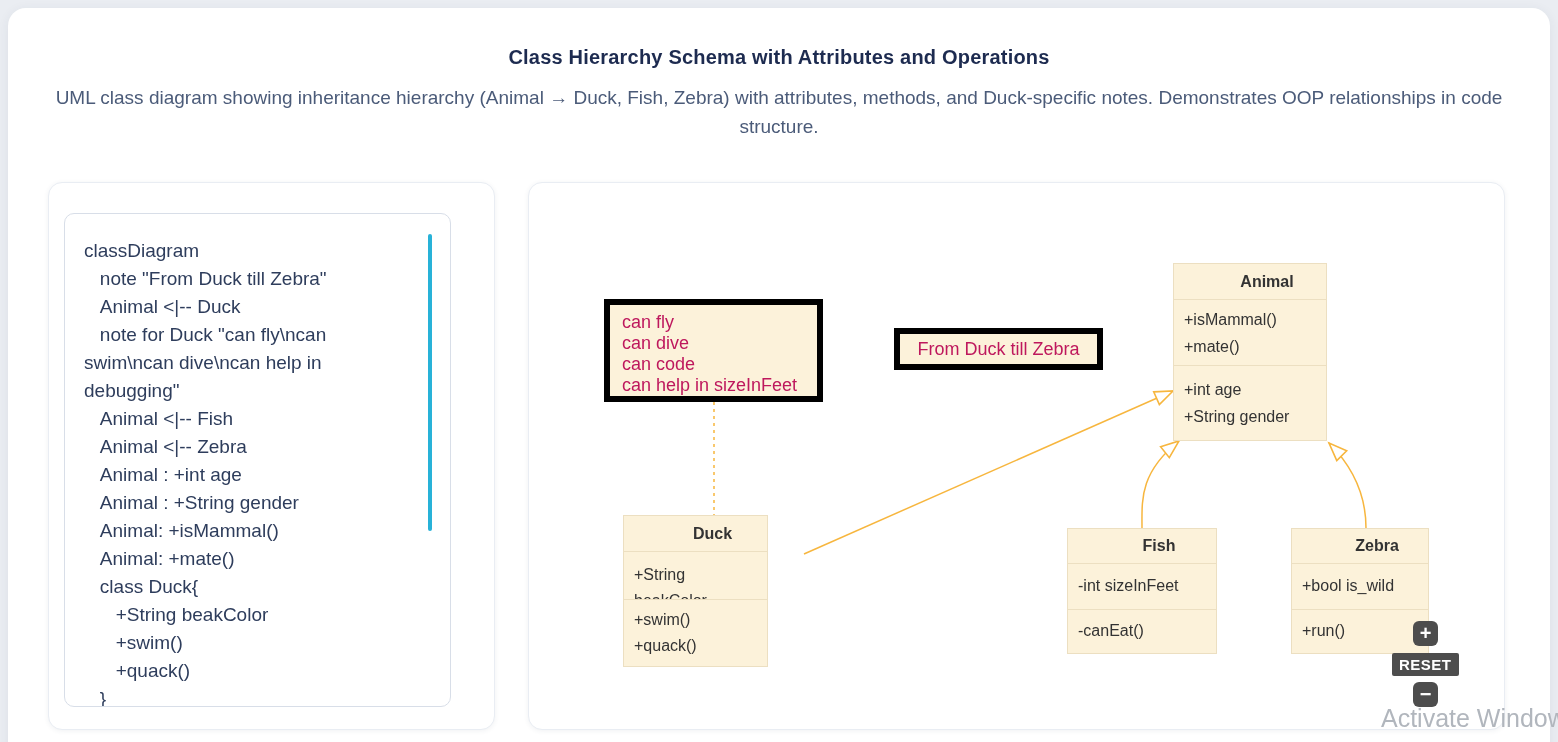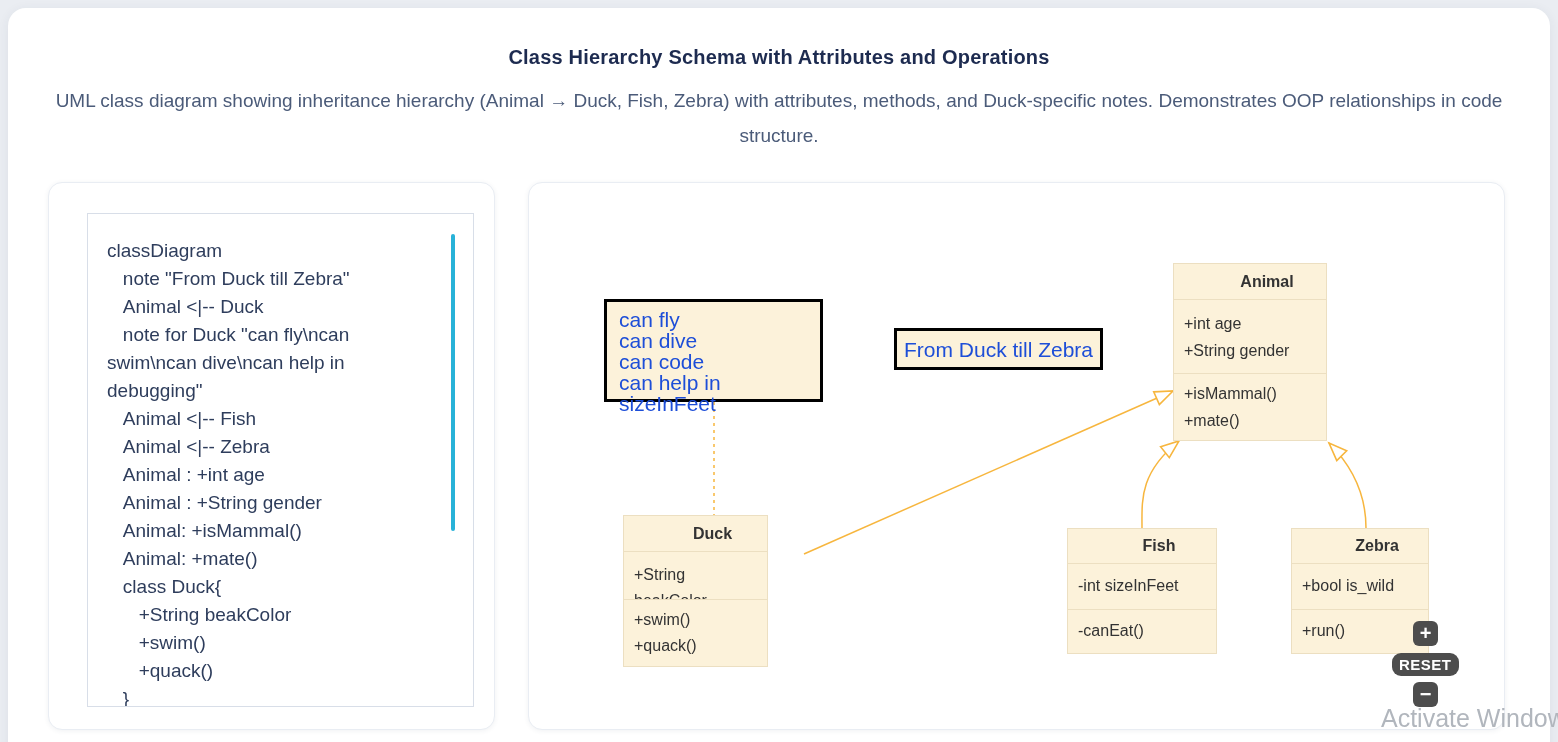--- a/index.html
+++ b/index.html
@@ -14,73 +14,73 @@
     width: 1542px; height: 758px;
     background: #ffffff; border-radius: 18px;
     box-shadow: 0 2px 12px rgba(40,50,80,.07);
   }
   .header { padding-top: 38px; }
   .page-title {
     text-align: center; font-size: 20px; font-weight: bold;
     color: #1d2b50; letter-spacing: .2px; margin-bottom: 14px;
   }
   .page-subtitle {
-    text-align: center; font-size: 19px; line-height: 35px;
+    text-align: center; font-size: 19px; line-height: 29px;
     color: #4b5b79; max-width: 1448px; margin: 0 auto;
   }
   .content {
     position: absolute; left: 40px; top: 174px;
     display: flex; gap: 33px;
   }
   .panel-card {
     background: #fff; border: 1px solid #e9edf3; border-radius: 14px;
     box-shadow: 0 1px 5px rgba(40,50,80,.07); position: relative;
   }
   .code-card { width: 447px; height: 548px; }
   .code-box {
-    position: absolute; left: 38px; top: 30px; width: 387px; height: 494px;
-    border: 1px solid #d8dee8; border-radius: 0; overflow: hidden;
+    position: absolute; left: 15px; top: 30px; width: 387px; height: 494px;
+    border: 1px solid #d8dee8; border-radius: 10px; overflow: hidden;
     background: #fff;
   }
   .code-text {
     margin: 0; padding: 23px 0 0 19px; width: 300px;
     font-family: "Liberation Sans", sans-serif;
     font-size: 19px; line-height: 28px; color: #2e3d5c;
     white-space: pre-wrap; word-wrap: break-word;
   }
   .scroll-thumb {
     position: absolute; right: 18px; top: 20px; width: 4px; height: 297px;
     background: #28b2d8; border-radius: 2px;
   }
   .diagram-card { width: 977px; height: 548px; }
   .edges { position: absolute; left: 0; top: 0; pointer-events: none; }
   .uml-note {
-    position: absolute; background: #fcf2da; border: 3px solid #000000;
-    color: #1d4ed8; font-size: 21px; line-height: 21px; padding: 7px 12px;
+    position: absolute; background: #fcf2da; border: 6px solid #000000;
+    color: #be185d; font-size: 18px; line-height: 21px; padding: 7px 12px;
   }
   .uml-note.centered { display: flex; align-items: center; justify-content: center; padding: 0; }
   .uml-class {
     position: absolute; background: #fcf2da; border: 1px solid #ecdfc1;
     color: #333; font-size: 16px;
   }
   .uml-title {
     height: 36px; line-height: 35px; text-align: center;
     font-weight: bold; border-bottom: 1px solid #ecdfc1; padding-left: 34px;
   }
   .uml-sec { border-bottom: 1px solid #ecdfc1; padding: 9px 10px; line-height: 26px; overflow: hidden; }
   .uml-sec:last-child { border-bottom: none; }
   .zoom-btn {
     position: absolute; width: 25px; height: 25px; background: #4d4d4d;
     border: none; border-radius: 6px; color: #fff; font-size: 20px; font-weight: bold;
     display: flex; align-items: center; justify-content: center; cursor: pointer;
     font-family: "Liberation Sans", sans-serif;
   }
   .reset-btn {
     position: absolute; height: 23px; background: #4d4d4d;
-    border: none; border-radius: 9px; color: #fff; font-size: 15px; font-weight: bold;
+    border: none; border-radius: 2px; color: #fff; font-size: 15px; font-weight: bold;
     letter-spacing: .5px; padding: 0 7px; display: flex; align-items: center; cursor: pointer;
     font-family: "Liberation Sans", sans-serif;
   }
   .watermark {
     position: absolute; left: 1381px; top: 704px;
     font-size: 25px; color: #b1b6bd; white-space: nowrap;
   }
 </style>
 </head>
 <body>
@@ -134,27 +134,27 @@
         <div>can code</div>
         <div>can help in sizeInFeet</div>
       </div>
 
       <div class="uml-note centered" style="left:365px; top:145px; width:209px; height:42px;">
         <div>From Duck till Zebra</div>
       </div>
 
       <div class="uml-class" style="left:644px; top:80px; width:154px;">
         <div class="uml-title">Animal</div>
+        <div class="uml-sec" style="height:66px; padding:6px 10px; line-height:27px;">
+          <div>+isMammal()</div>
+          <div>+mate()</div>
+        </div>
         <div class="uml-sec" style="height:74px; padding:10px 10px; line-height:27px;">
           <div>+int age</div>
           <div>+String gender</div>
-        </div>
-        <div class="uml-sec" style="height:66px; padding:6px 10px; line-height:27px;">
-          <div>+isMammal()</div>
-          <div>+mate()</div>
         </div>
       </div>
 
       <div class="uml-class" style="left:94px; top:332px; width:145px;">
         <div class="uml-title">Duck</div>
         <div class="uml-sec" style="height:48px; padding:10px 10px;">
           <div>+String beakColor</div>
         </div>
         <div class="uml-sec" style="height:66px; padding:7px 10px;">
           <div>+swim()</div>

